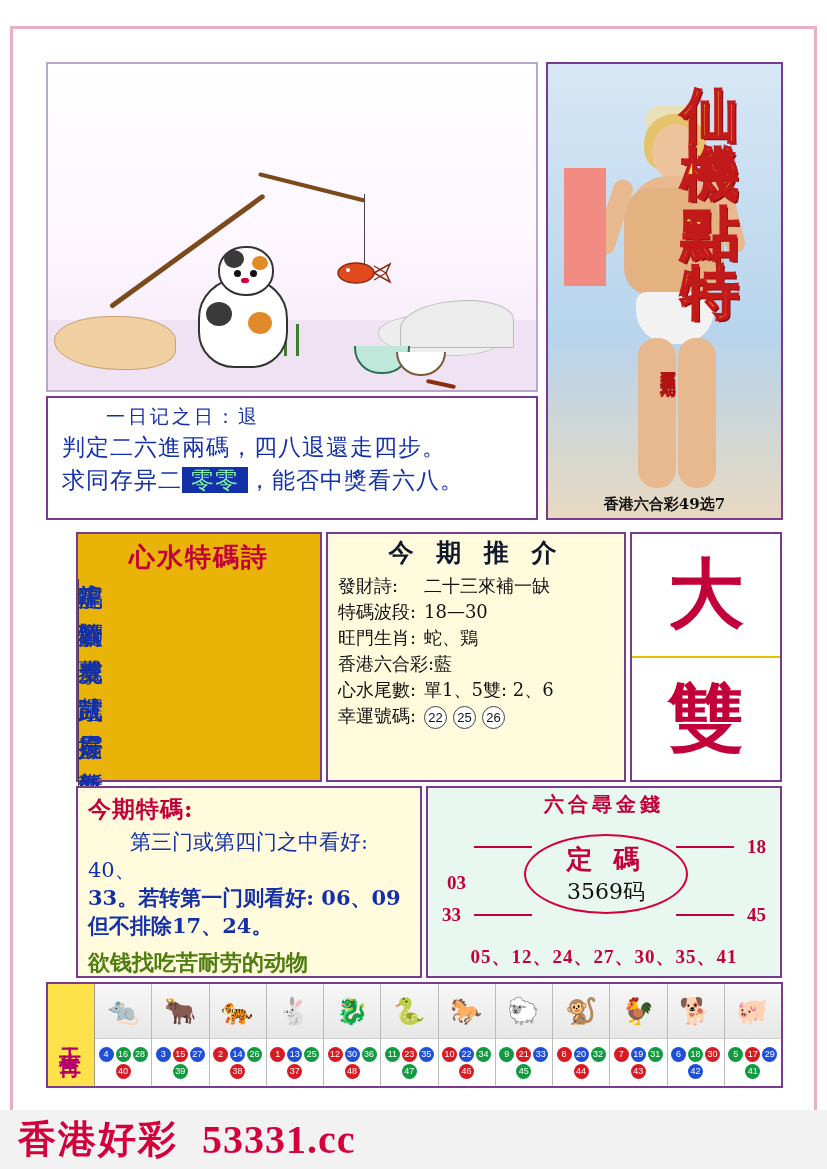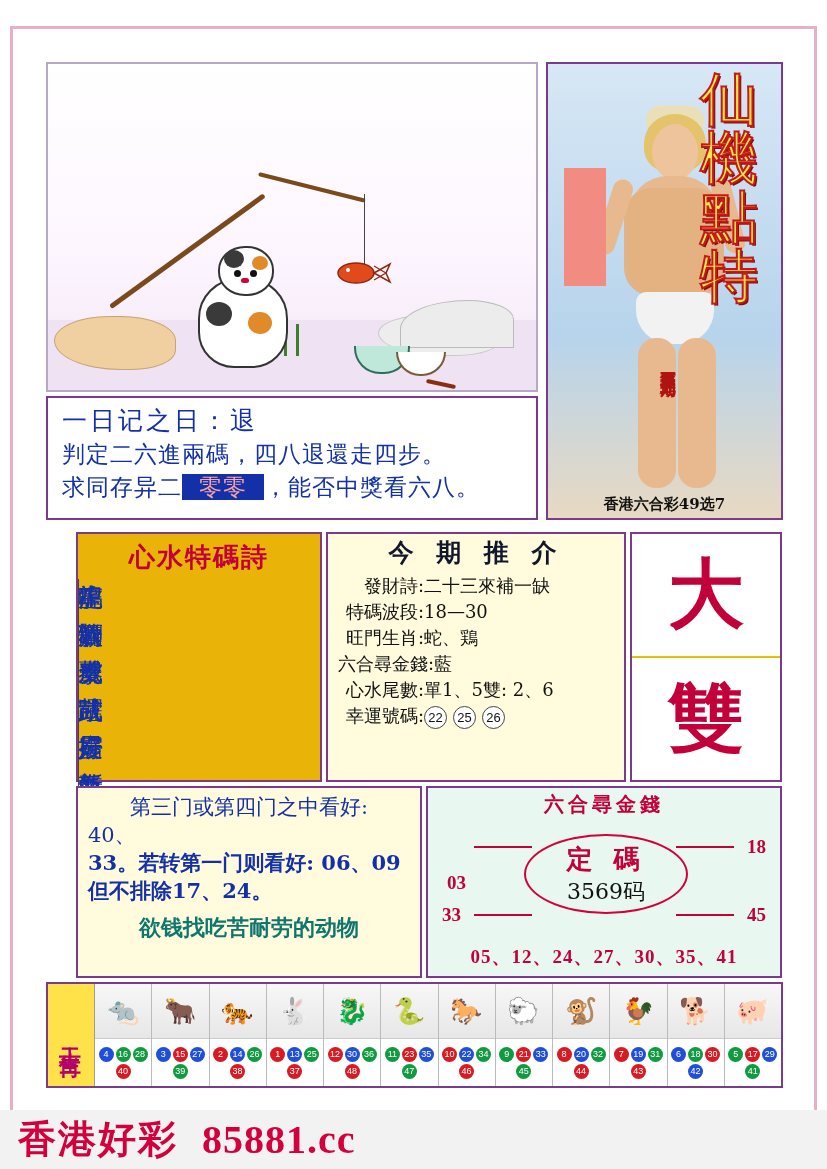--- a/index.html
+++ b/index.html
@@ -87,24 +87,24 @@
   .fig-hair{position:absolute;left:44px;top:8px;width:62px;height:58px;background:#e4c36a;border-radius:50% 50% 40% 40%;}
   .fig-hat{position:absolute;left:46px;top:0px;width:58px;height:22px;background:#e9e0b8;border-radius:14px 14px 4px 4px;}
   .fig-brief{position:absolute;left:36px;top:186px;width:78px;height:52px;background:#f2f2f2;border-radius:10px 10px 34px 34px;}
   .fig-leg{position:absolute;top:232px;width:38px;height:150px;background:#e8b98f;border-radius:18px;}
   .fig-arm{position:absolute;width:20px;height:78px;background:#e8b98f;border-radius:12px;}
   .censor{
     position:absolute;left:16px;top:104px;width:42px;height:118px;
     background:#f28b82;
   }
   .poster-title{
-    position:absolute;right:4px;top:6px;width:96px;
-    text-align:center;
-    font-family:"DejaVu Serif","Liberation Serif",serif;
-    font-weight:normal;
+    position:absolute;right:4px;top:22px;width:96px;
+    text-align:left;
+    font-family:"DejaVu Serif","Liberation Serif",serif;
+    font-weight:bold;
     font-size:58px;line-height:1.02;
     color:#ffe64a;
     -webkit-text-stroke:2px #c21a1a;
     text-shadow:2px 2px 0 #8a0d0d;
   }
   .poster-issue{
     position:absolute;right:104px;top:296px;width:20px;
     font-family:"DejaVu Serif","Liberation Serif",serif;
     font-size:15px;font-weight:bold;color:#ffe64a;
     -webkit-text-stroke:.7px #b01313;
@@ -115,23 +115,23 @@
     text-align:center;font-size:15px;font-weight:bold;color:#111;
     font-family:"DejaVu Serif","Liberation Serif",serif;
   }
 
   
   .riddle{
     position:absolute;left:46px;top:396px;width:492px;height:124px;
     border:2px solid #7a3b8f;background:#fff;box-sizing:border-box;
     padding:6px 10px 0 14px;
   }
-  .riddle .l1{font-family:"DejaVu Serif","Liberation Serif",serif;font-size:25px;color:#1330a8;letter-spacing:3px;margin-bottom:2px;}
+  .riddle .l1{font-family:"DejaVu Serif","Liberation Serif",serif;font-size:19px;color:#1330a8;letter-spacing:3px;margin-bottom:2px;margin-left:44px;}
   .riddle .l2,.riddle .l3{font-family:"DejaVu Serif","Liberation Serif",serif;font-size:23px;color:#1330a8;letter-spacing:1px;margin-bottom:2px;}
-  .blk{background:#1330a8;color:#fca5a5;padding:0 17px;}
+  .blk{background:#1330a8;color:#86efac;padding:0 9px;}
 
   
   .poem{
     position:absolute;left:76px;top:532px;width:246px;height:250px;
     border:2px solid #7a3b8f;background:#eab308;box-sizing:border-box;
     text-align:center;padding-top:6px;
   }
   .poem h3{
     margin:0 0 4px 0;font-family:"DejaVu Serif","Liberation Serif",serif;
     font-size:26px;color:#c2003a;letter-spacing:2px;font-weight:bold;
@@ -146,21 +146,21 @@
   }
   .tuijian h3{
     margin:2px 0 4px 0;text-align:center;
     font-family:"DejaVu Serif","Liberation Serif",serif;
     font-size:25px;color:#0f172a;letter-spacing:7px;font-weight:bold;
   }
   .tj-row{
     font-family:"DejaVu Serif","Liberation Serif",serif;
     font-size:18px;color:#111;padding:1px 0 1px 10px;white-space:nowrap;
   }
-  .tj-row .k{display:inline-block;min-width:86px;text-align:right;}
+  .tj-row .k{display:inline-block;min-width:86px;}
   .ball{
     display:inline-block;width:21px;height:21px;line-height:21px;
     border:1px solid #444;border-radius:50%;text-align:center;
     font-size:13px;margin-right:6px;background:#fff;
     font-family:"Liberation Sans",sans-serif;
   }
   .dashuang{
     position:absolute;left:630px;top:532px;width:152px;height:250px;
     border:2px solid #7a3b8f;background:#ffffff;box-sizing:border-box;
     display:flex;flex-direction:column;
@@ -182,21 +182,21 @@
   .tema h3{
     margin:0 0 4px 0;font-family:"DejaVu Serif","Liberation Serif",serif;
     font-size:23px;color:#c2003a;font-weight:bold;letter-spacing:1px;
   }
   .tema p{
     margin:0;font-family:"DejaVu Serif","Liberation Serif",serif;
     font-size:21px;color:#1330a8;line-height:1.32;text-indent:2em;
   }
   .tema p.flat{text-indent:0;font-weight:bold;}
   .tema .bold-line{
-    margin-top:8px;text-align:center;font-size:22px;color:#0f766e;font-weight:bold;
+    margin-top:8px;text-align:left;font-size:22px;color:#4d7c0f;font-weight:bold;
     font-family:"DejaVu Serif","Liberation Serif",serif;
   }
   .xunjin{
     position:absolute;left:426px;top:786px;width:356px;height:192px;
     border:2px solid #7a3b8f;background:#e8f7ef;box-sizing:border-box;
   }
   .xunjin h3{
     margin:3px 0 0 0;text-align:center;
     font-family:"DejaVu Serif","Liberation Serif",serif;
     font-size:20px;color:#c2003a;font-weight:bold;letter-spacing:4px;
@@ -381,36 +381,37 @@
     <div class="tj-row">
       <span class="k">發財詩:</span><span>二十三來補一缺</span>
     </div>
     <div class="tj-row">
       <span class="k">特碼波段:</span><span>18—30</span>
     </div>
     <div class="tj-row">
       <span class="k">旺門生肖:</span><span>蛇、鶏</span>
     </div>
     <div class="tj-row">
-      <span class="k">六合尋金錢:</span><span>藍</span>
+      <span class="k">香港六合彩:</span><span>藍</span>
     </div>
     <div class="tj-row">
       <span class="k">心水尾數:</span><span>單1、5雙: 2、6</span>
     </div>
     <div class="tj-row">
       <span class="k">幸運號碼:</span><span class="ball">22</span><span class="ball">25</span><span class="ball">26</span>
     </div>
   </div>
 
   <div class="dashuang">
     <div class="ds-cell">大</div>
     <div class="ds-cell">雙</div>
   </div>
 
   <div class="tema">
+    <h3>今期特碼:</h3>
     <p>第三门或第四门之中看好: 40、</p>
     <p class="flat">33。若转第一门则看好: 06、09</p>
     <p class="flat">但不排除17、24。</p>
     <div class="bold-line">欲钱找吃苦耐劳的动物</div>
   </div>
 
   <div class="xunjin">
     <h3>六合尋金錢</h3>
     <div class="xj-corner" style="left:19px;top:48px;margin-top:36px;">03</div>
     <div class="xj-corner" style="right:14px;top:48px;">18</div>
@@ -538,16 +539,16 @@
             <div class="nball nb-red">17</div>
             <div class="nball nb-blue">29</div>
             <div class="nball nb-green">41</div>
           </div>
         </div>
       </div>
   </div>
 
   <div class="footer">
     <div class="cn">香港好彩</div>
-    <div class="url">85881.cc</div>
+    <div class="url">53331.cc</div>
   </div>
 
 </div>
 
 </body></html>

